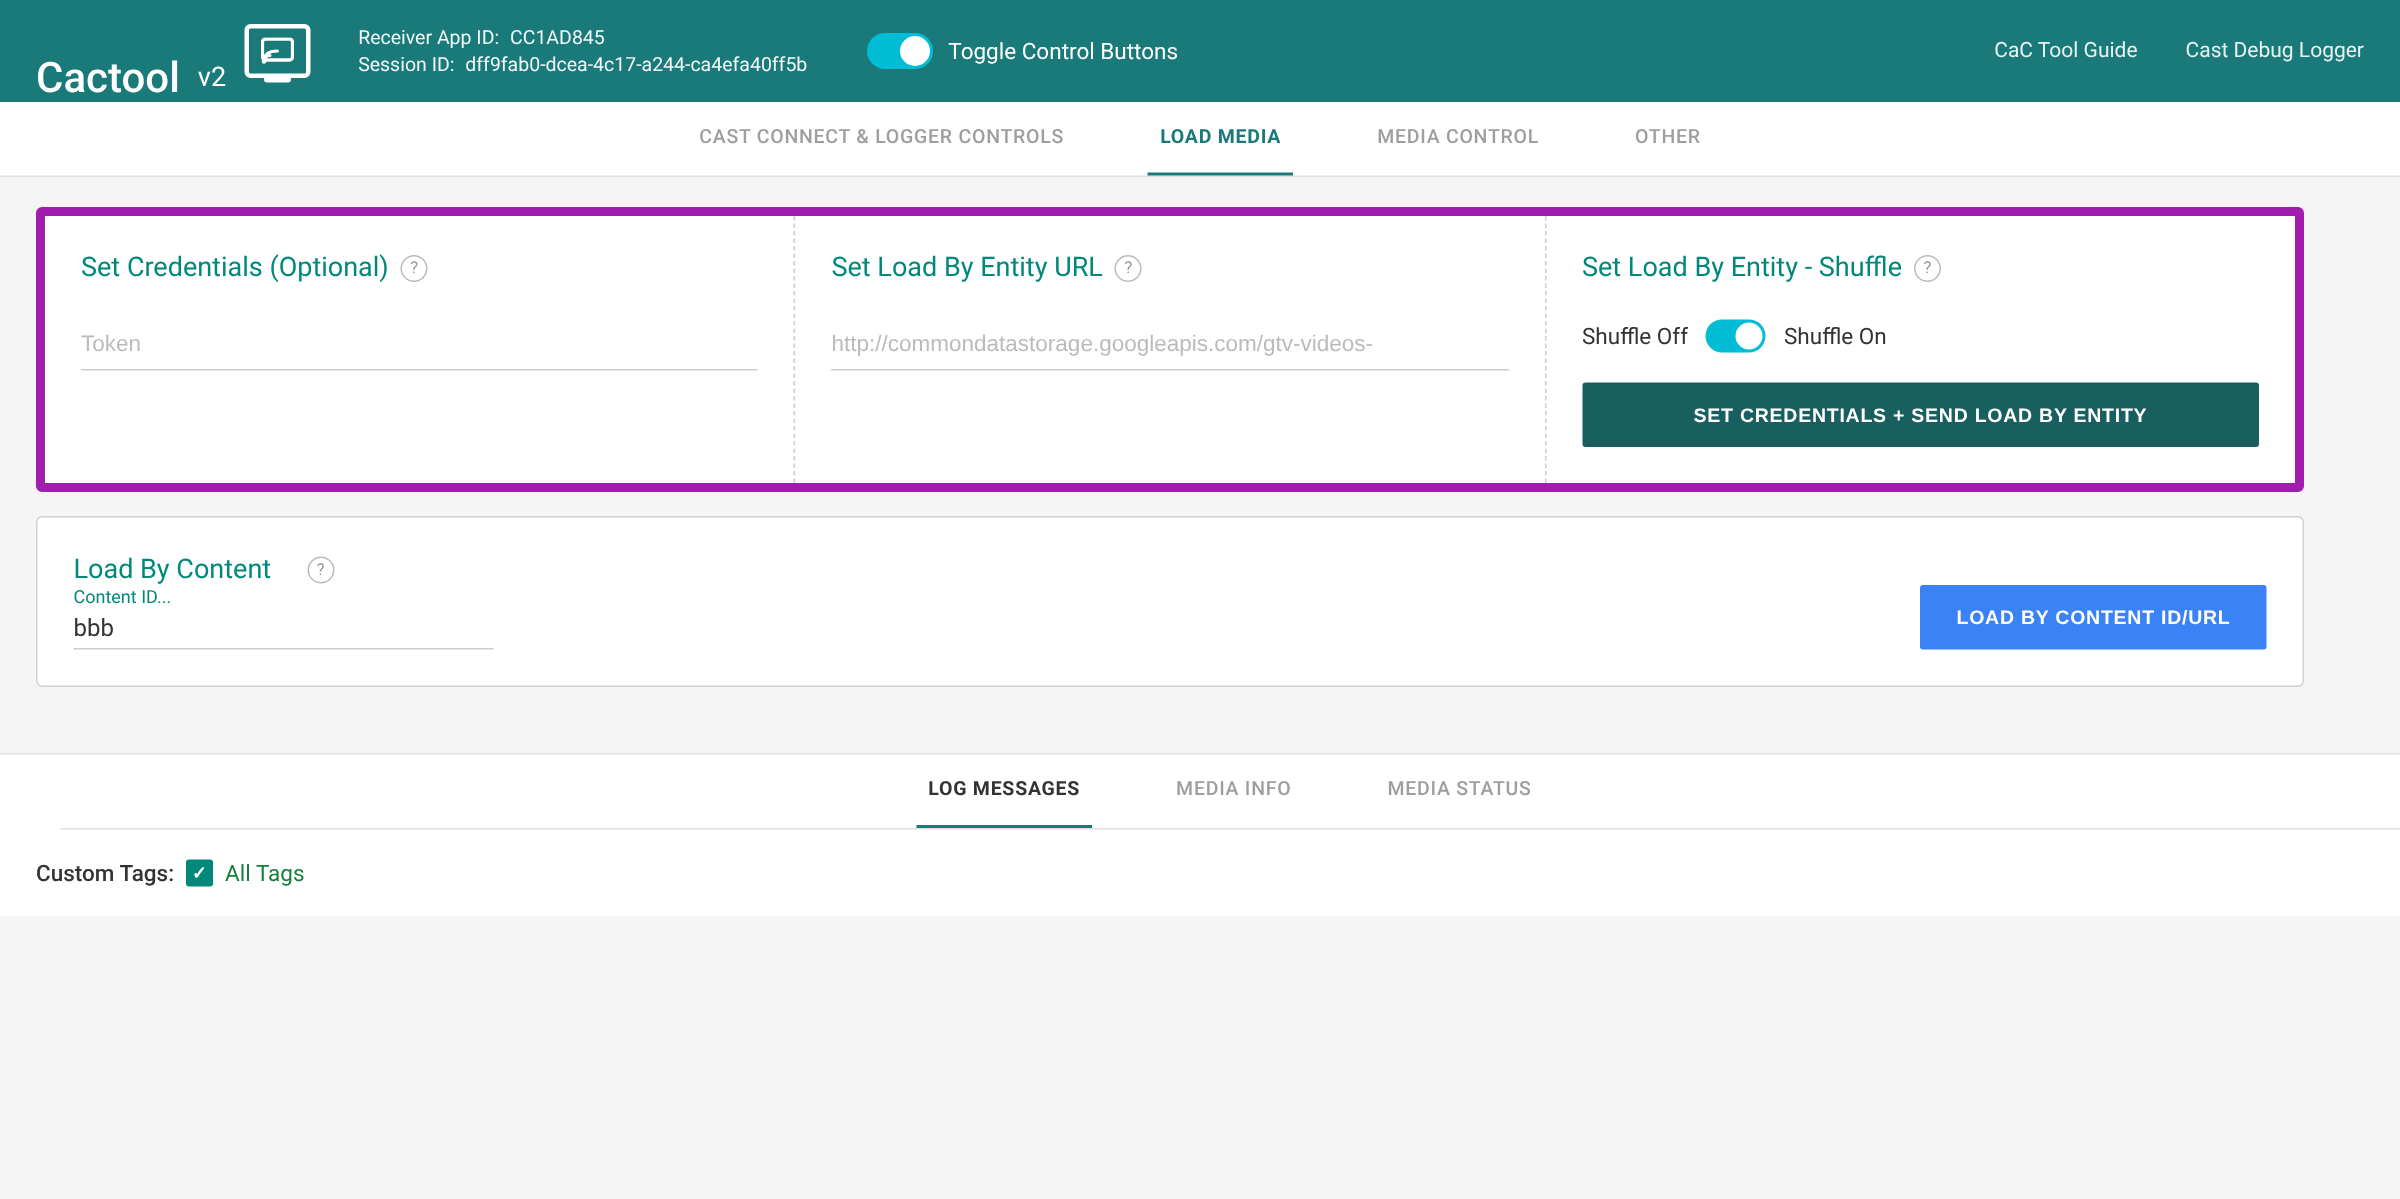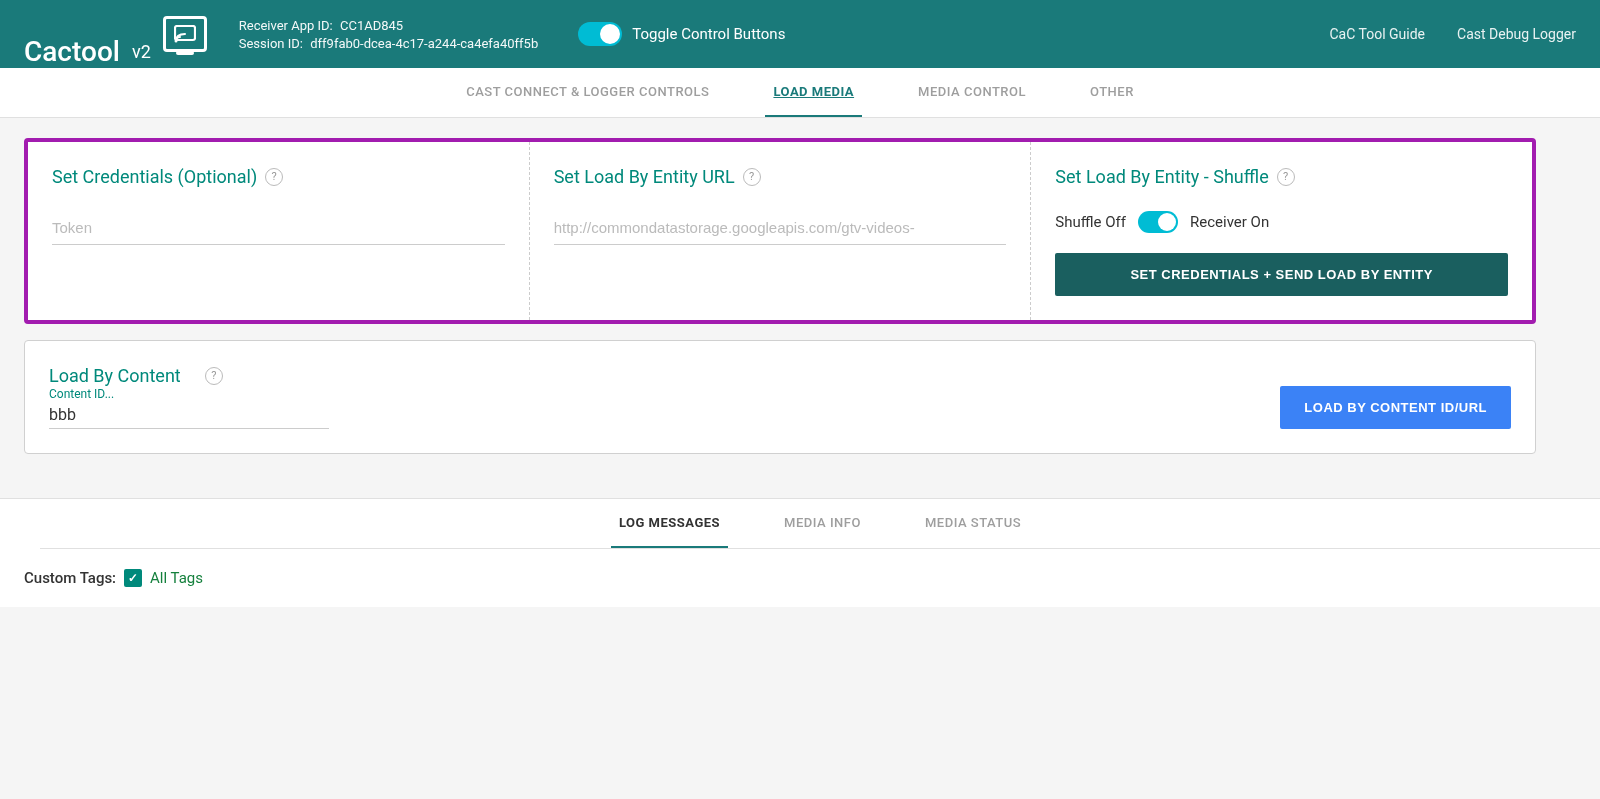--- a/index.html
+++ b/index.html
@@ -109,34 +109,33 @@
       color: #9e9e9e;
       cursor: pointer;
       border-bottom: 2px solid transparent;
       letter-spacing: 0.5px;
       text-transform: uppercase;
     }
     .main-tab.active {
       color: #1a7a7a;
       border-bottom: 2px solid #1a7a7a;
       font-weight: 700;
-      text-decoration: underline;
     }
 
     
     .content {
       padding: 20px 24px;
       max-width: 1560px;
     }
 
     
     .card-row {
       display: flex;
       gap: 0;
-      border: 4px solid #a21caf;
+      border: 6px solid #a21caf;
       border-radius: 4px;
       background: white;
       margin-bottom: 16px;
     }
     .card {
       flex: 1;
       padding: 24px;
       border-right: 1px dashed #ccc;
     }
     .card:last-child {
@@ -411,21 +410,21 @@
     </div>
 
     <div class="card">
       <div class="card-title">
         <span>Set Load By Entity - Shuffle</span>
         <span class="help-icon">?</span>
       </div>
       <div class="shuffle-row">
         <span class="shuffle-label">Shuffle Off</span>
         <div class="toggle-sm"></div>
-        <span class="shuffle-label">Receiver On</span>
+        <span class="shuffle-label">Shuffle On</span>
       </div>
       <button class="btn-primary">SET CREDENTIALS + SEND LOAD BY ENTITY</button>
     </div>
 
   </div>
 
   <div class="content-card">
     <div class="content-card-title">
       <span>Load By Content</span>
       <span class="help-icon">?</span>

